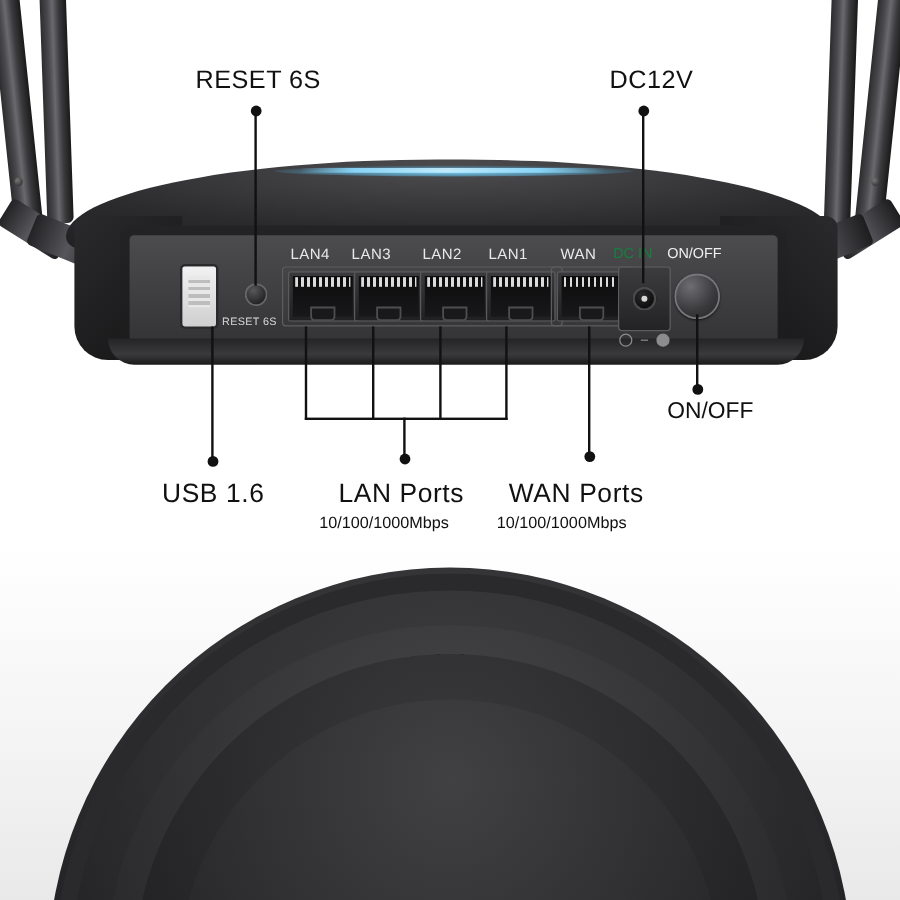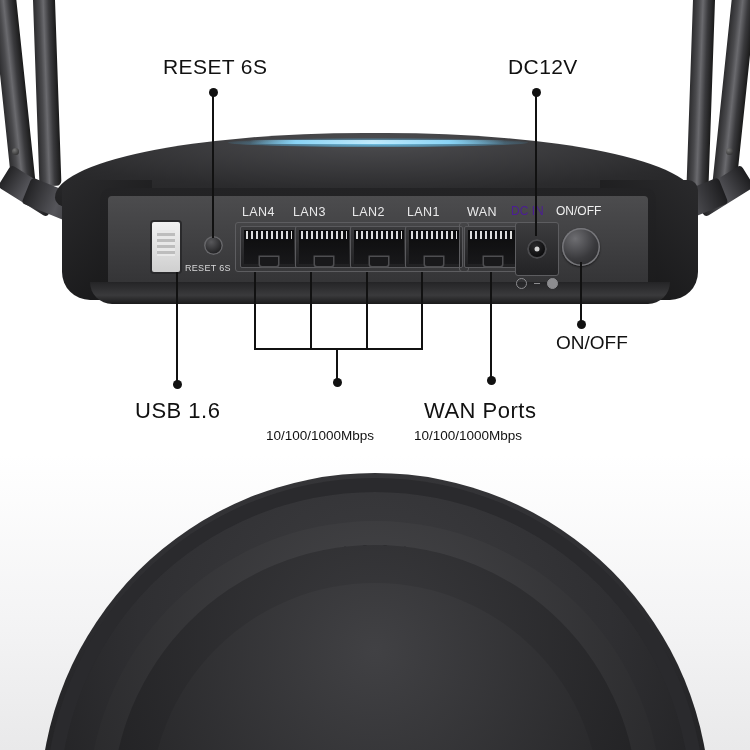--- a/index.html
+++ b/index.html
@@ -77,21 +77,21 @@
 
   
   .dcin-frame{position:absolute;left:515px;top:222px;width:42px;height:52px;
               background:linear-gradient(180deg,#3c3c3e,#232325);border:1.5px solid #5d5d60;border-radius:3px;}
   .dcin-jack{position:absolute;left:50%;top:50%;transform:translate(-50%,-50%);
              width:20px;height:20px;border-radius:50%;
              background:radial-gradient(circle at 40% 35%,#2a2a2c,#0a0a0b 68%);
              box-shadow:inset 0 0 0 2px #4a4a4d;}
   .dcin-pin{position:absolute;left:50%;top:50%;transform:translate(-50%,-50%);
             width:5px;height:5px;border-radius:50%;background:#d6d6d6;}
-  .dcin-cap{position:absolute;left:511px;top:204px;font-size:12px;color:#4c1d95;}
+  .dcin-cap{position:absolute;left:511px;top:204px;font-size:12px;color:#15803d;}
   .polarity{position:absolute;top:278px;display:flex;gap:7px;align-items:center;}
   .pol-o{width:9px;height:9px;border-radius:50%;border:1.3px solid #8c8c8f;}
   .pol-bar{width:6px;height:1.3px;background:#8c8c8f;}
   .pol-f{width:9px;height:9px;border-radius:50%;border:1.3px solid #8c8c8f;background:#8c8c8f;}
 
   
   .onoff-btn{position:absolute;left:562px;top:228px;width:38px;height:38px;border-radius:50%;
              background:radial-gradient(circle at 35% 28%,#6e6e72,#3a3a3d 55%,#232325 100%);
              box-shadow:inset 0 0 0 1.5px #77777b,0 1px 2px rgba(0,0,0,.6);}
   .onoff-cap{position:absolute;left:556px;top:204px;font-size:12px;color:#f0f0f0;}
@@ -229,20 +229,21 @@
   <div class="dot" style="left:173px;top:380px;"></div>
   <div class="cap-big" style="left:135px;top:398px;">USB 1.6</div>
 
   <div class="vline" style="left:254px;top:272px;height:78px;"></div>
   <div class="vline" style="left:310px;top:272px;height:78px;"></div>
   <div class="vline" style="left:366px;top:272px;height:78px;"></div>
   <div class="vline" style="left:421px;top:272px;height:78px;"></div>
   <div class="hline" style="left:254px;top:348px;width:169px;"></div>
   <div class="vline" style="left:336px;top:348px;height:34px;"></div>
   <div class="dot" style="left:333px;top:378px;"></div>
+  <div class="cap-big" style="left:282px;top:398px;">LAN Ports</div>
   <div class="cap-sm" style="left:266px;top:428px;">10/100/1000Mbps</div>
 
   <div class="vline" style="left:490px;top:272px;height:106px;"></div>
   <div class="dot" style="left:487px;top:376px;"></div>
   <div class="cap-big" style="left:424px;top:398px;text-align:right;">WAN Ports</div>
   <div class="cap-sm" style="left:414px;top:428px;">10/100/1000Mbps</div>
 </div>
 
 <div class="panel" id="panel-bottom">
   <div class="bg-soft"></div>

